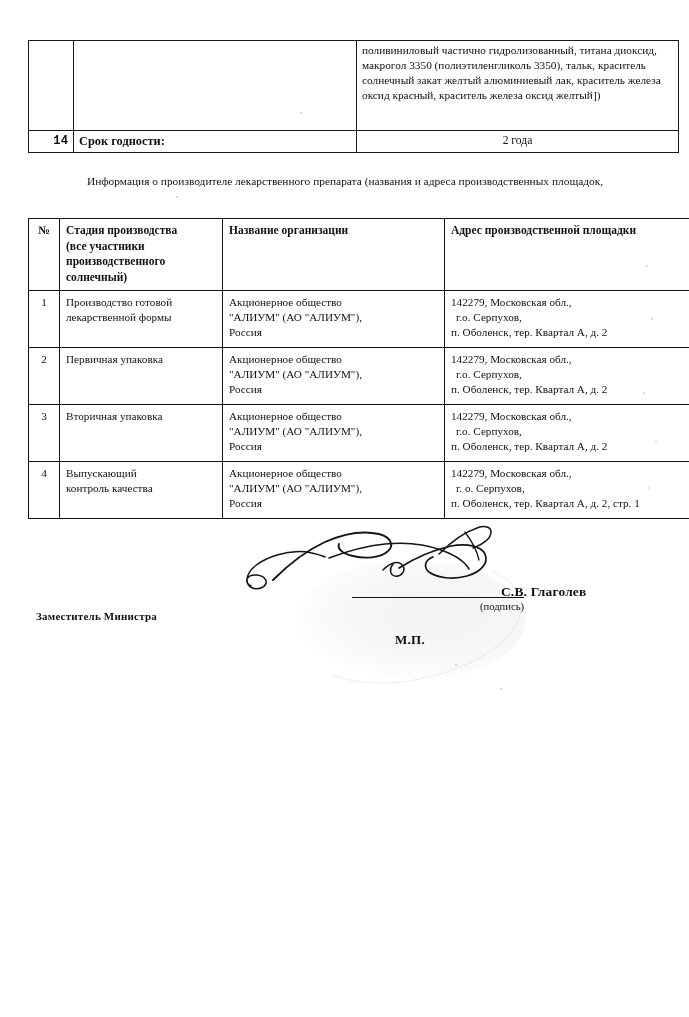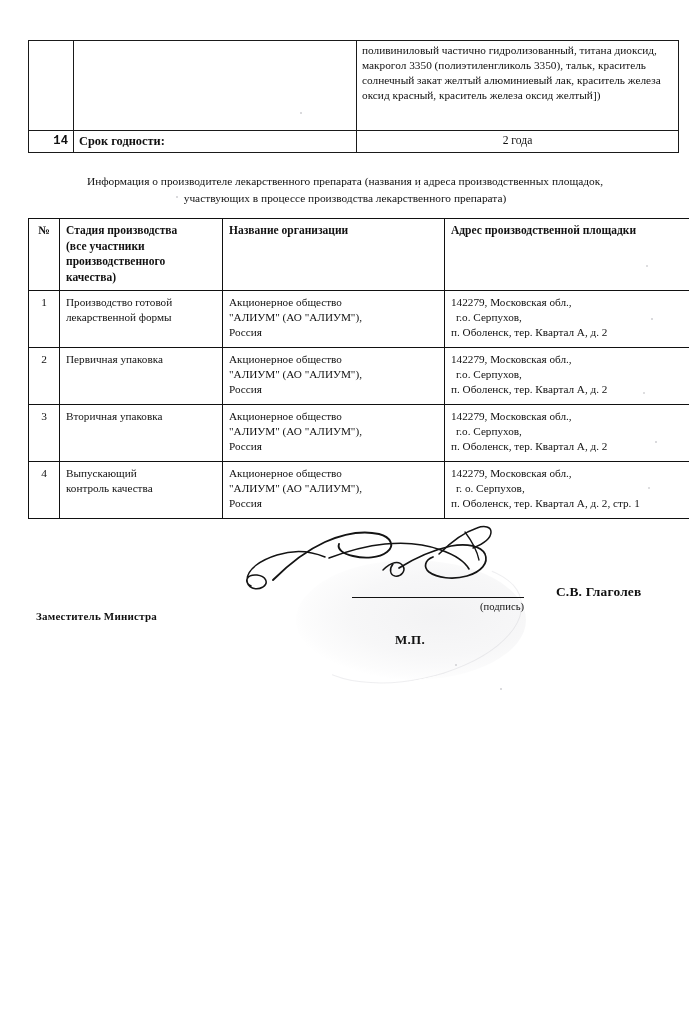--- a/index.html
+++ b/index.html
@@ -110,21 +110,21 @@
     position: absolute;
     left: 36px;
     top: 610px;
     font-weight: bold;
     font-size: 11px;
     letter-spacing: 0.2px;
     white-space: nowrap;
   }
   .sig-name {
     position: absolute;
-    left: 556px;
+    left: 501px;
     top: 584px;
     font-weight: bold;
     font-size: 13.4px;
     letter-spacing: 0.2px;
     white-space: nowrap;
   }
   .sig-line {
     position: absolute;
     left: 352px;
     top: 597px;
@@ -221,32 +221,31 @@
       <tr>
         <td class="c-num row-num-b">14</td>
         <td class="c-name row-label-b">Срок годности:</td>
         <td class="c-val val-center">2 года</td>
       </tr>
     </tbody>
   </table>
 
   <div class="intro">
     <span>Информация о производителе лекарственного препарата (названия и адреса производственных площадок,</span>
-    <span class="l2">участвующих в процессе производства лекарственного препарата)</span>
   </div>
 
   <table class="mfg-table">
     <thead>
       <tr>
         <th class="col-no">№</th>
         <th class="col-stage">
           <span>Стадия производства</span><br>
           <span>(все участники</span><br>
           <span>производственного</span><br>
-          <span>качества)</span>
+          <span>солнечный)</span>
         </th>
         <th class="col-org">Название организации</th>
         <th class="col-addr">Адрес производственной площадки</th>
       </tr>
     </thead>
     <tbody>
       <tr>
         <td class="col-no">1</td>
         <td class="col-stage">
           <span>Производство готовой</span><br>

